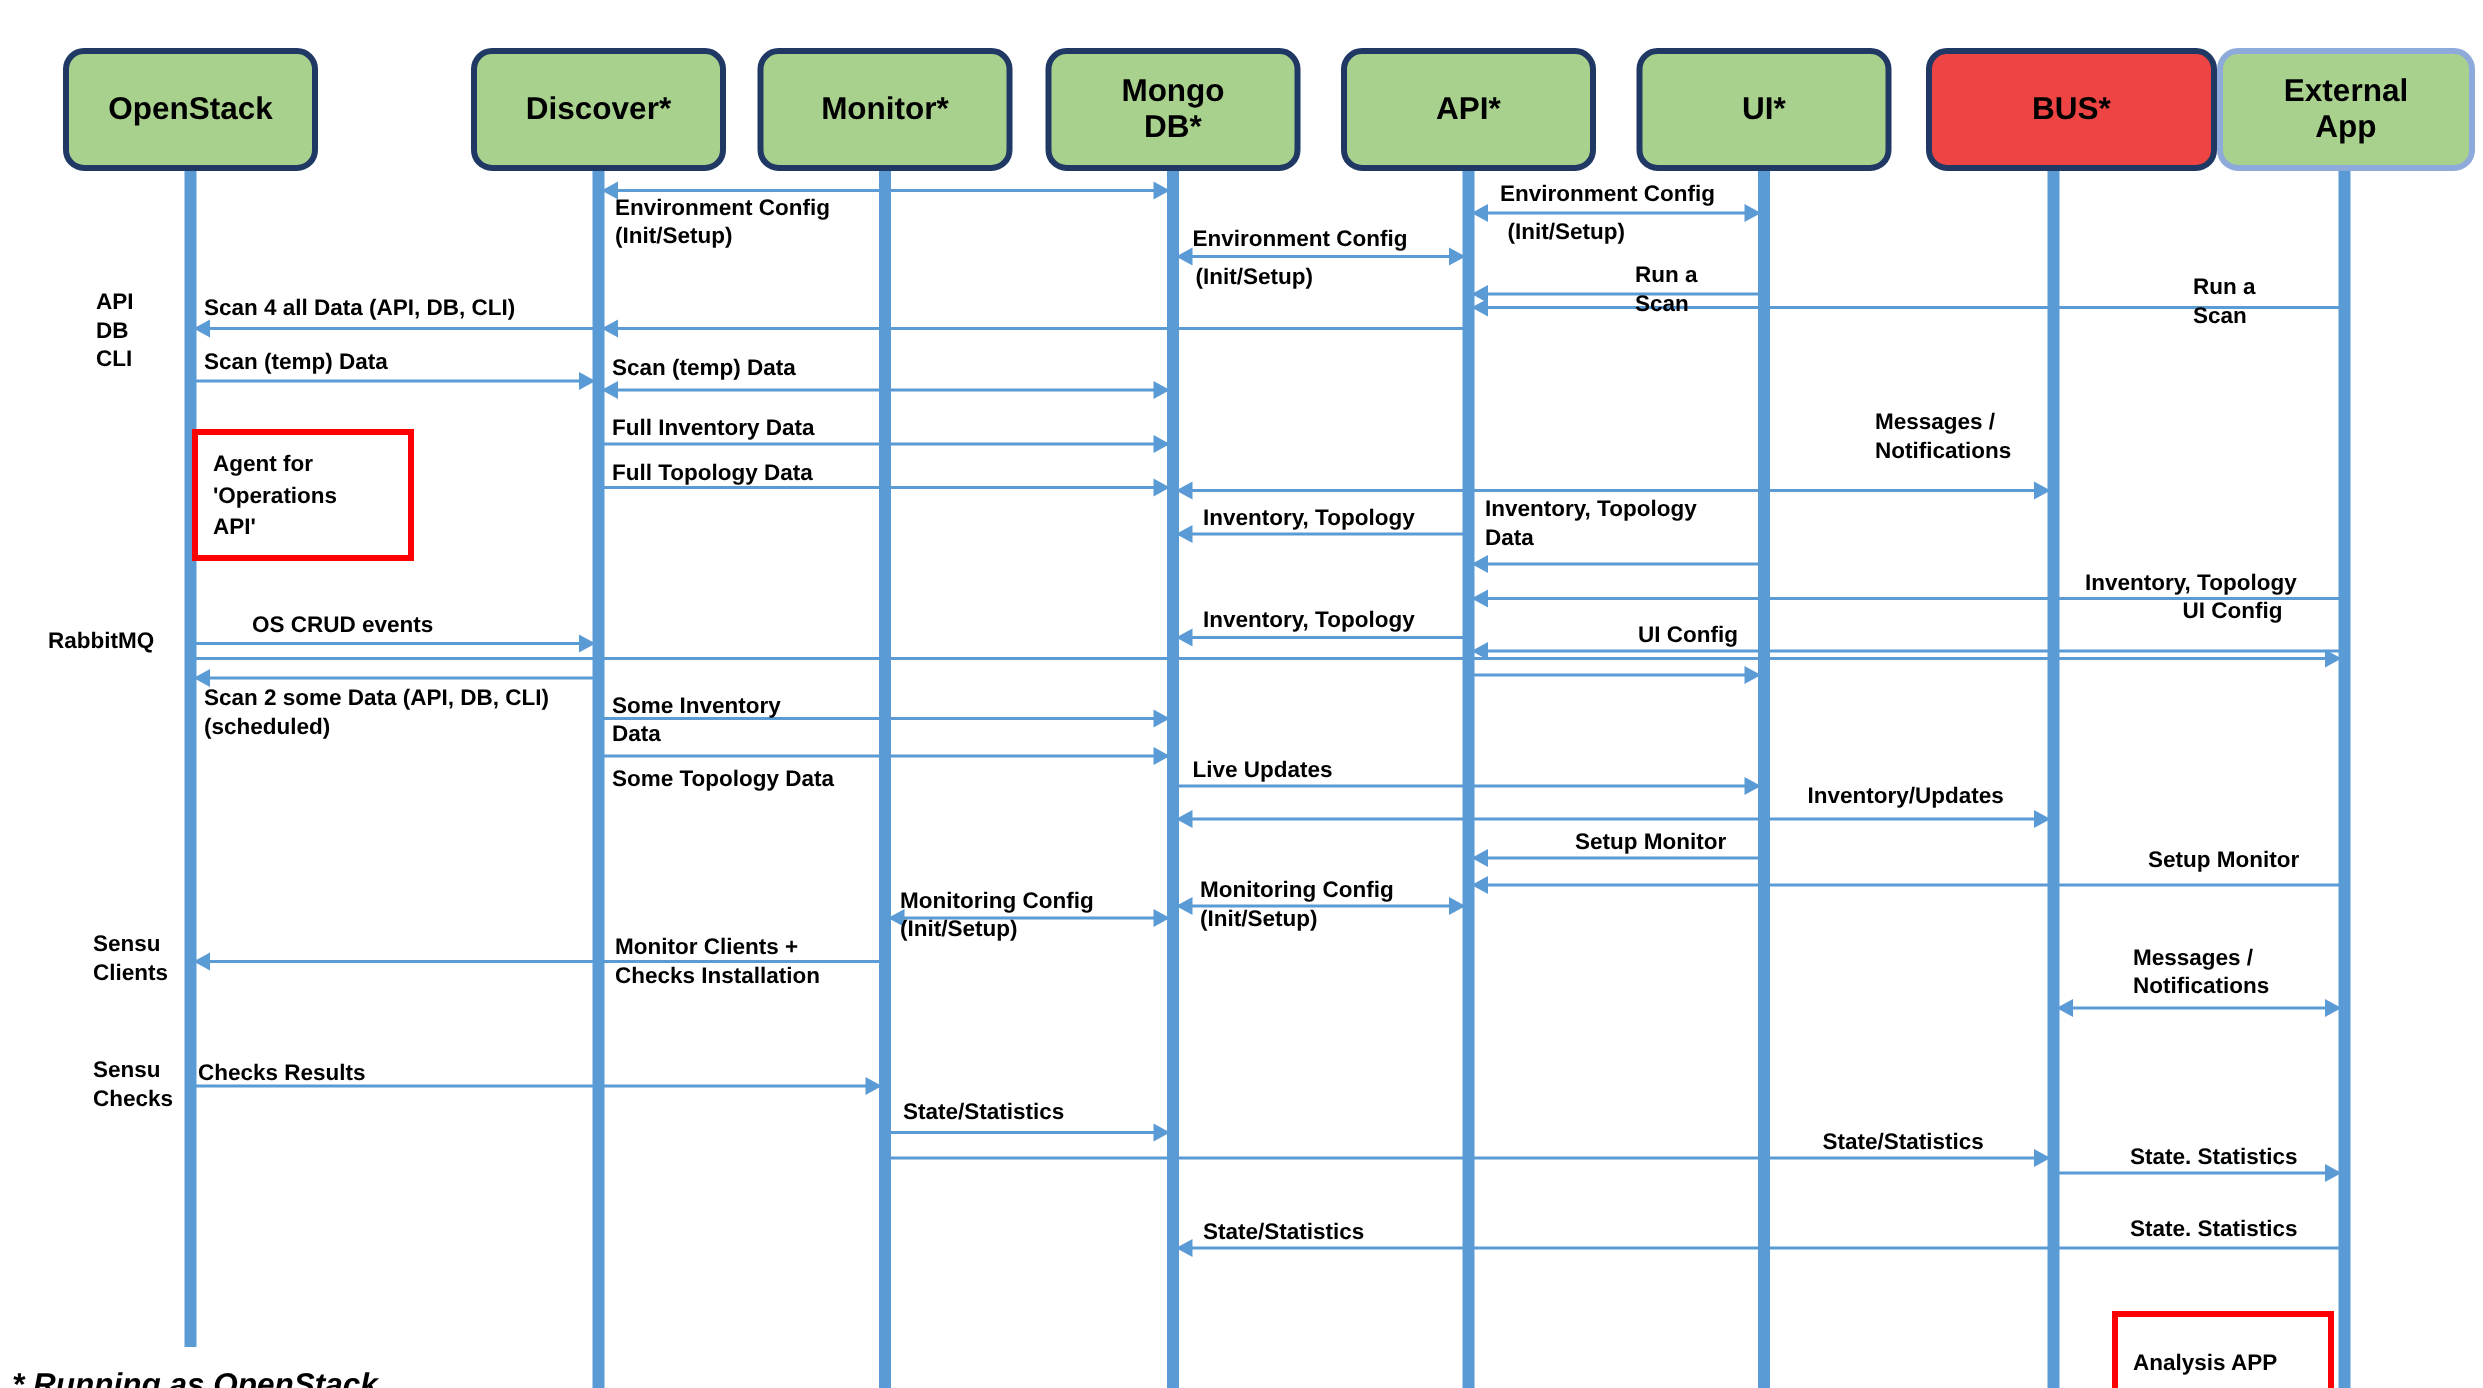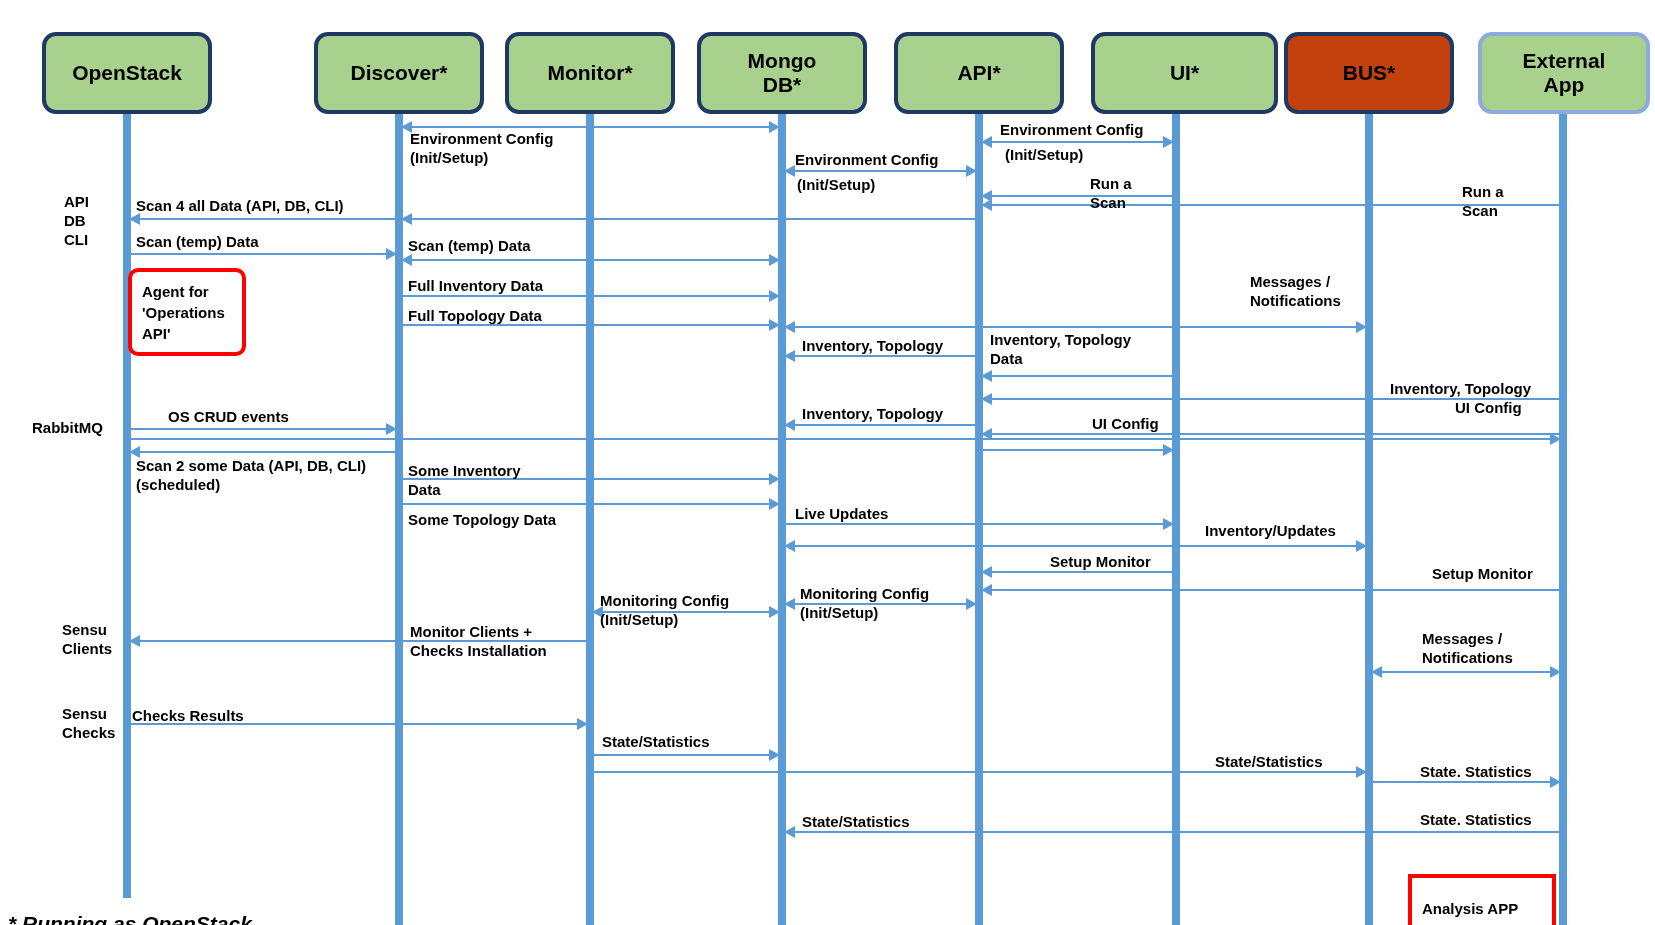--- a/index.html
+++ b/index.html
@@ -35,22 +35,22 @@
 <body>
 
 <div id="stage">
   <div id="actors">
       <div class="actor-box" style="left: 42px; width: 170px; background: rgb(169, 209, 142); border: 4px solid rgb(31, 56, 100);">OpenStack</div>
       <div class="actor-box" style="left: 314px; width: 170px; background: rgb(169, 209, 142); border: 4px solid rgb(31, 56, 100);">Discover*</div>
       <div class="actor-box" style="left: 505px; width: 170px; background: rgb(169, 209, 142); border: 4px solid rgb(31, 56, 100);">Monitor*</div>
       <div class="actor-box" style="left: 697px; width: 170px; background: rgb(169, 209, 142); border: 4px solid rgb(31, 56, 100);">Mongo
 DB*</div>
       <div class="actor-box" style="left: 894px; width: 170px; background: rgb(169, 209, 142); border: 4px solid rgb(31, 56, 100);">API*</div>
-      <div class="actor-box" style="left: 1091px; width: 187px; background: rgb(169, 209, 142); border: 4px solid rgb(31, 56, 100);">UI*</div>
-      <div class="actor-box" style="left: 1284px; width: 170px; background: #c2410c; border: 4px solid rgb(31, 56, 100);">BUS*</div>
+      <div class="actor-box" style="left: 1091px; width: 170px; background: rgb(169, 209, 142); border: 4px solid rgb(31, 56, 100);">UI*</div>
+      <div class="actor-box" style="left: 1284px; width: 194px; background: #ef4444; border: 4px solid rgb(31, 56, 100);">BUS*</div>
       <div class="actor-box" style="left: 1478px; width: 172px; background: rgb(169, 209, 142); border: 4px solid rgb(142, 170, 219);">External
 App</div>
     </div>
   <div id="lifelines">
       <div class="lifeline" style="left: 123px; top: 90px; height: 784px; background: rgb(91, 155, 213);"></div>
       <div class="lifeline" style="left: 395px; top: 90px; height: 822px; background: rgb(91, 155, 213);"></div>
       <div class="lifeline" style="left: 586px; top: 90px; height: 822px; background: rgb(91, 155, 213);"></div>
       <div class="lifeline" style="left: 778px; top: 90px; height: 822px; background: rgb(91, 155, 213);"></div>
       <div class="lifeline" style="left: 975px; top: 90px; height: 822px; background: rgb(91, 155, 213);"></div>
       <div class="lifeline" style="left: 1172px; top: 90px; height: 822px; background: rgb(91, 155, 213);"></div>
@@ -194,19 +194,19 @@
       <div class="msg-label" style="left: 62px; top: 680px;">Sensu
 Checks</div>
       <div class="msg-label" style="left: 132px; top: 682px;">Checks Results</div>
       <div class="msg-label" style="left: 602px; top: 708px;">State/Statistics</div>
       <div class="msg-label" style="left: 1215px; top: 728px;">State/Statistics</div>
       <div class="msg-label" style="left: 1420px; top: 738px;">State. Statistics</div>
       <div class="msg-label" style="left: 1420px; top: 786px;">State. Statistics</div>
       <div class="msg-label" style="left: 802px; top: 788px;">State/Statistics</div>
     </div>
   <div id="notes">
-      <div class="note" style="left: 128px; top: 244px; width: 118px; height: 88px; border-radius: 10px;">Agent for
+      <div class="note" style="left: 128px; top: 262px; width: 148px; height: 88px;">Agent for
 'Operations
 API'</div>
       <div class="note" style="left: 1408px; top: 850px; width: 148px; height: 68px;">Analysis APP</div>
     </div>
   <div class="footer" style="left:8px;top:888px;">* Running as OpenStack</div>
 </div>
 
 </body></html>

